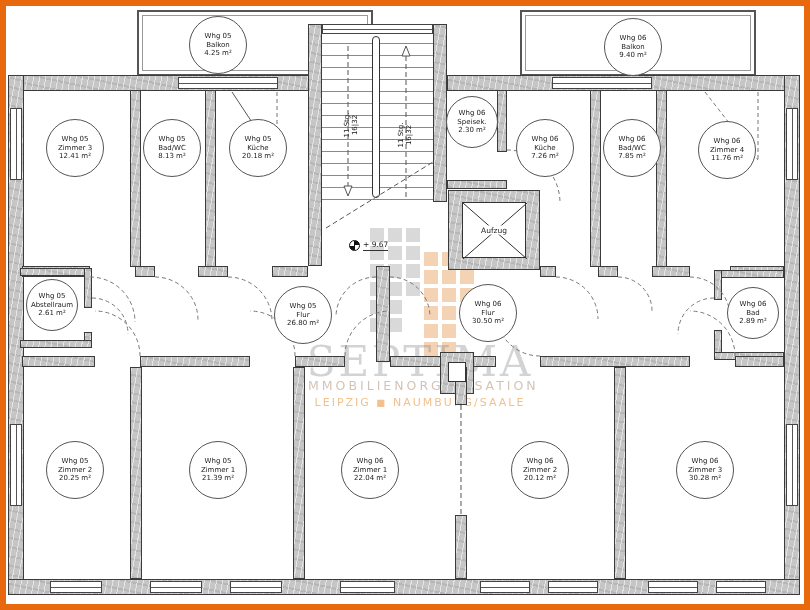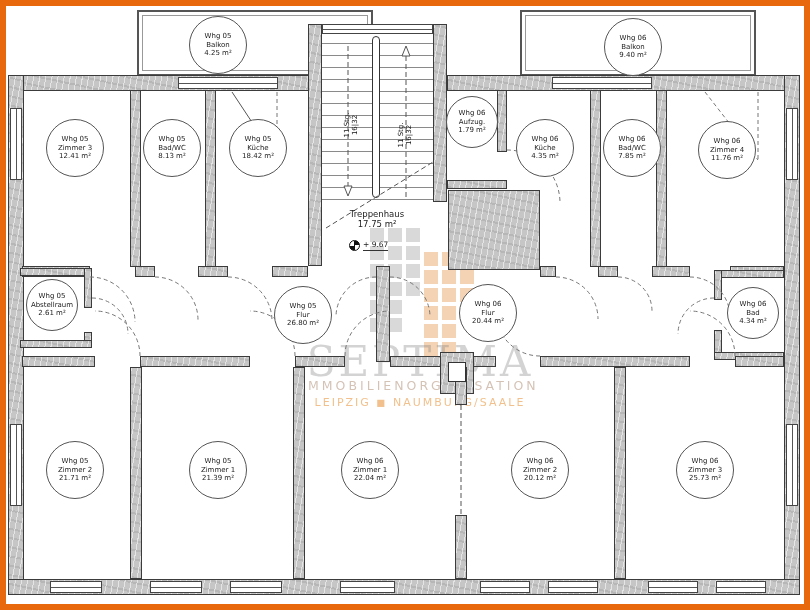--- a/index.html
+++ b/index.html
@@ -133,20 +133,27 @@
   <i class="win-h" style="left:322px;top:24px;width:111px;height:10px"></i>
 
   <i class="wall" style="left:130px;top:90px;width:11px;height:177px"></i>
   <i class="wall" style="left:205px;top:90px;width:11px;height:177px"></i>
   <i class="wall" style="left:590px;top:90px;width:11px;height:177px"></i>
   <i class="wall" style="left:656px;top:90px;width:11px;height:177px"></i>
   <i class="wall" style="left:497px;top:90px;width:10px;height:62px"></i>
   <i class="wall" style="left:447px;top:180px;width:60px;height:9px"></i>
 
   <i class="wall" style="left:448px;top:190px;width:92px;height:80px"></i>
+  <div id="elevator-inner">
+    <svg width="64" height="56" viewBox="0 0 64 56">
+      <line x1="0" y1="0" x2="64" y2="56" stroke="#333" stroke-width="1"></line>
+      <line x1="64" y1="0" x2="0" y2="56" stroke="#333" stroke-width="1"></line>
+    </svg>
+    <span id="elevator-label">Aufzug</span>
+  </div>
 
   <i class="wall" style="left:22px;top:266px;width:68px;height:11px"></i>
   <i class="wall" style="left:135px;top:266px;width:20px;height:11px"></i>
   <i class="wall" style="left:198px;top:266px;width:30px;height:11px"></i>
   <i class="wall" style="left:272px;top:266px;width:36px;height:11px"></i>
   <i class="wall" style="left:540px;top:266px;width:16px;height:11px"></i>
   <i class="wall" style="left:598px;top:266px;width:20px;height:11px"></i>
   <i class="wall" style="left:652px;top:266px;width:38px;height:11px"></i>
   <i class="wall" style="left:730px;top:266px;width:54px;height:11px"></i>
   <i class="wall" style="left:376px;top:266px;width:14px;height:96px"></i>
@@ -217,24 +224,20 @@
       <path d="M348,46 L348,190"></path>
       <path d="M406,56 L406,198"></path>
       <path d="M326,228 L433,162"></path>
       <path d="M461,405 L461,515"></path>
     </g>
     <path d="M232,92 L277,160" fill="none" stroke="#555" stroke-width="1"></path>
     <polygon points="402,56 410,56 406,46" fill="#fff" stroke="#555" stroke-width="1"></polygon>
     <polygon points="344,186 352,186 348,196" fill="#fff" stroke="#555" stroke-width="1"></polygon>
   </svg>
 
-  <div id="treppenhaus-label">
-    <div>Treppenhaus</div>
-    <div>17.75 m²</div>
-  </div>
   <div id="level-marker">
     <span id="level-symbol"></span>
     <span id="level-text">+ 9.67</span>
   </div>
 
   <div class="rlabel" style="left:189px;top:16px">
     <span>Whg 05</span>
     <span>Balkon</span>
     <span>4.25 m²</span>
   </div>
@@ -249,31 +252,31 @@
     <span>12.41 m²</span>
   </div>
   <div class="rlabel" style="left:143px;top:119px">
     <span>Whg 05</span>
     <span>Bad/WC</span>
     <span>8.13 m²</span>
   </div>
   <div class="rlabel" style="left:229px;top:119px">
     <span>Whg 05</span>
     <span>Küche</span>
-    <span>18.42 m²</span>
+    <span>20.18 m²</span>
   </div>
   <div class="rlabel small" style="left:446px;top:96px">
     <span>Whg 06</span>
-    <span>Aufzug.</span>
-    <span>1.79 m²</span>
+    <span>Speisek.</span>
+    <span>2.30 m²</span>
   </div>
   <div class="rlabel" style="left:516px;top:119px">
     <span>Whg 06</span>
     <span>Küche</span>
-    <span>4.35 m²</span>
+    <span>7.26 m²</span>
   </div>
   <div class="rlabel" style="left:603px;top:119px">
     <span>Whg 06</span>
     <span>Bad/WC</span>
     <span>7.85 m²</span>
   </div>
   <div class="rlabel" style="left:698px;top:121px">
     <span>Whg 06</span>
     <span>Zimmer 4</span>
     <span>11.76 m²</span>
@@ -284,47 +287,47 @@
     <span>2.61 m²</span>
   </div>
   <div class="rlabel" style="left:274px;top:286px">
     <span>Whg 05</span>
     <span>Flur</span>
     <span>26.80 m²</span>
   </div>
   <div class="rlabel" style="left:459px;top:284px">
     <span>Whg 06</span>
     <span>Flur</span>
-    <span>20.44 m²</span>
+    <span>30.50 m²</span>
   </div>
   <div class="rlabel small" style="left:727px;top:287px">
     <span>Whg 06</span>
     <span>Bad</span>
-    <span>4.34 m²</span>
+    <span>2.89 m²</span>
   </div>
   <div class="rlabel" style="left:46px;top:441px">
     <span>Whg 05</span>
     <span>Zimmer 2</span>
-    <span>21.71 m²</span>
+    <span>20.25 m²</span>
   </div>
   <div class="rlabel" style="left:189px;top:441px">
     <span>Whg 05</span>
     <span>Zimmer 1</span>
     <span>21.39 m²</span>
   </div>
   <div class="rlabel" style="left:341px;top:441px">
     <span>Whg 06</span>
     <span>Zimmer 1</span>
     <span>22.04 m²</span>
   </div>
   <div class="rlabel" style="left:511px;top:441px">
     <span>Whg 06</span>
     <span>Zimmer 2</span>
     <span>20.12 m²</span>
   </div>
   <div class="rlabel" style="left:676px;top:441px">
     <span>Whg 06</span>
     <span>Zimmer 3</span>
-    <span>25.73 m²</span>
+    <span>30.28 m²</span>
   </div>
 
   <div id="frame"></div>
 </div>
 
 </body></html>

